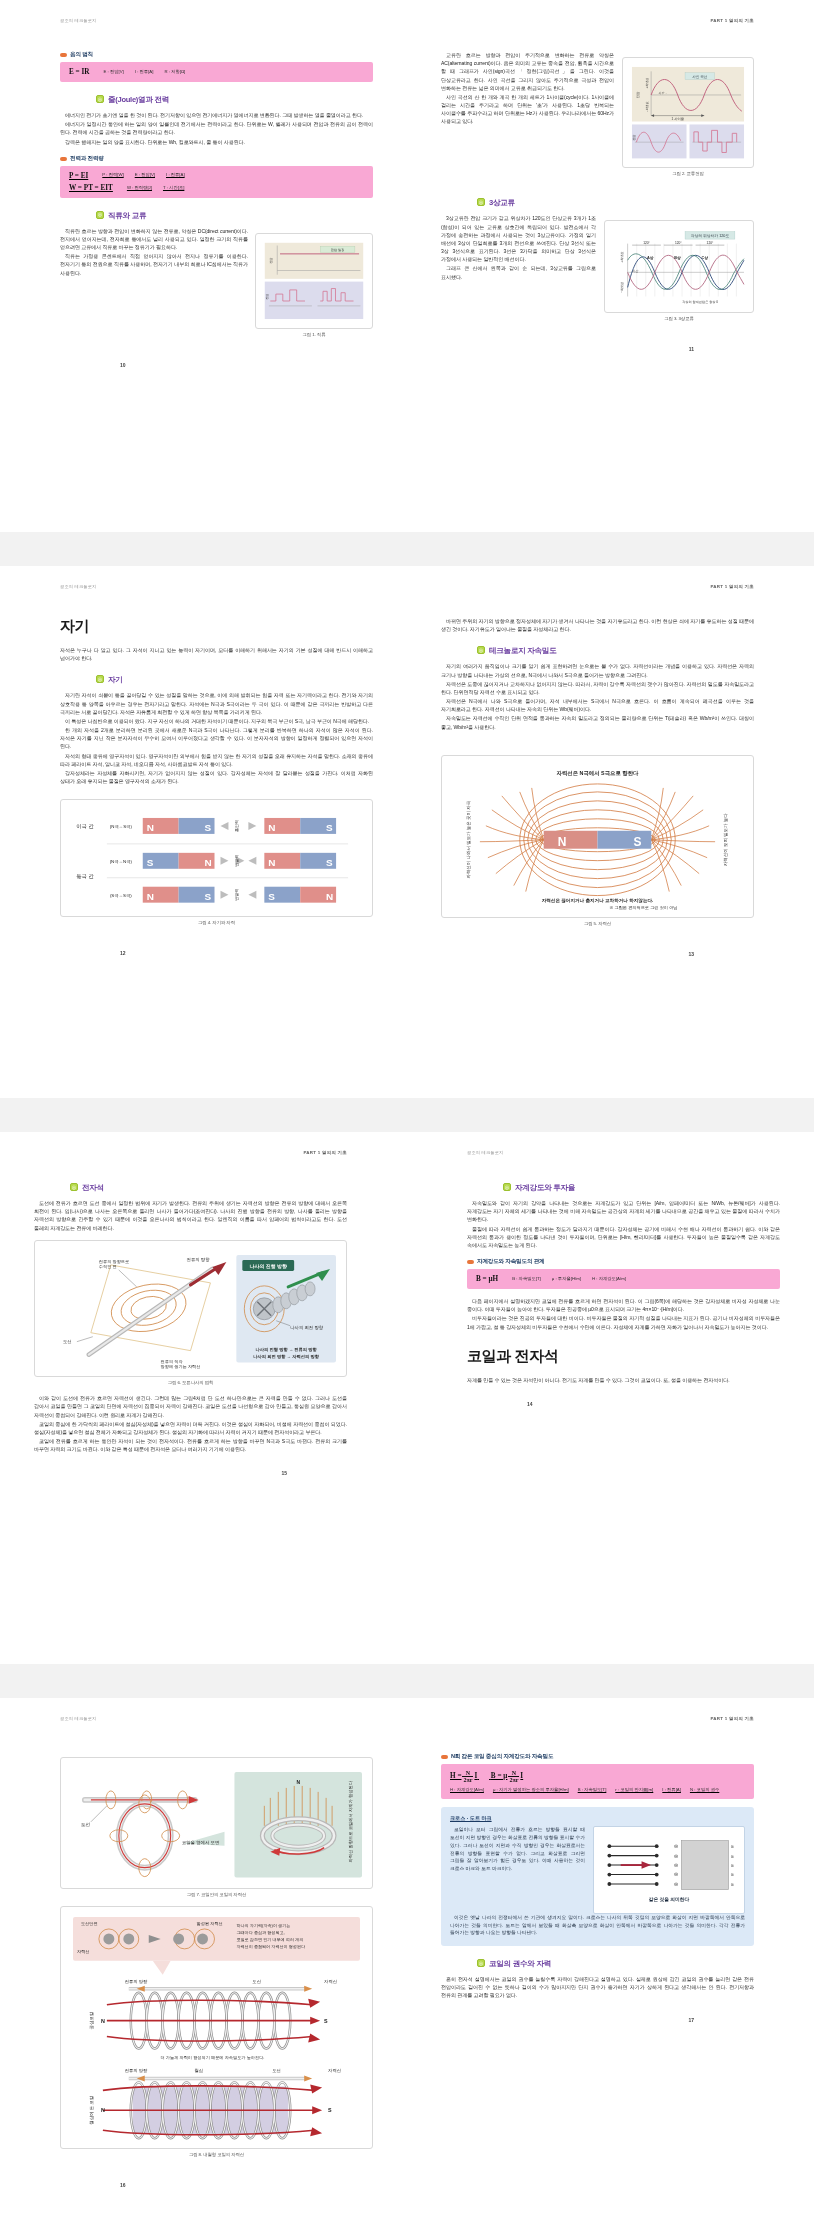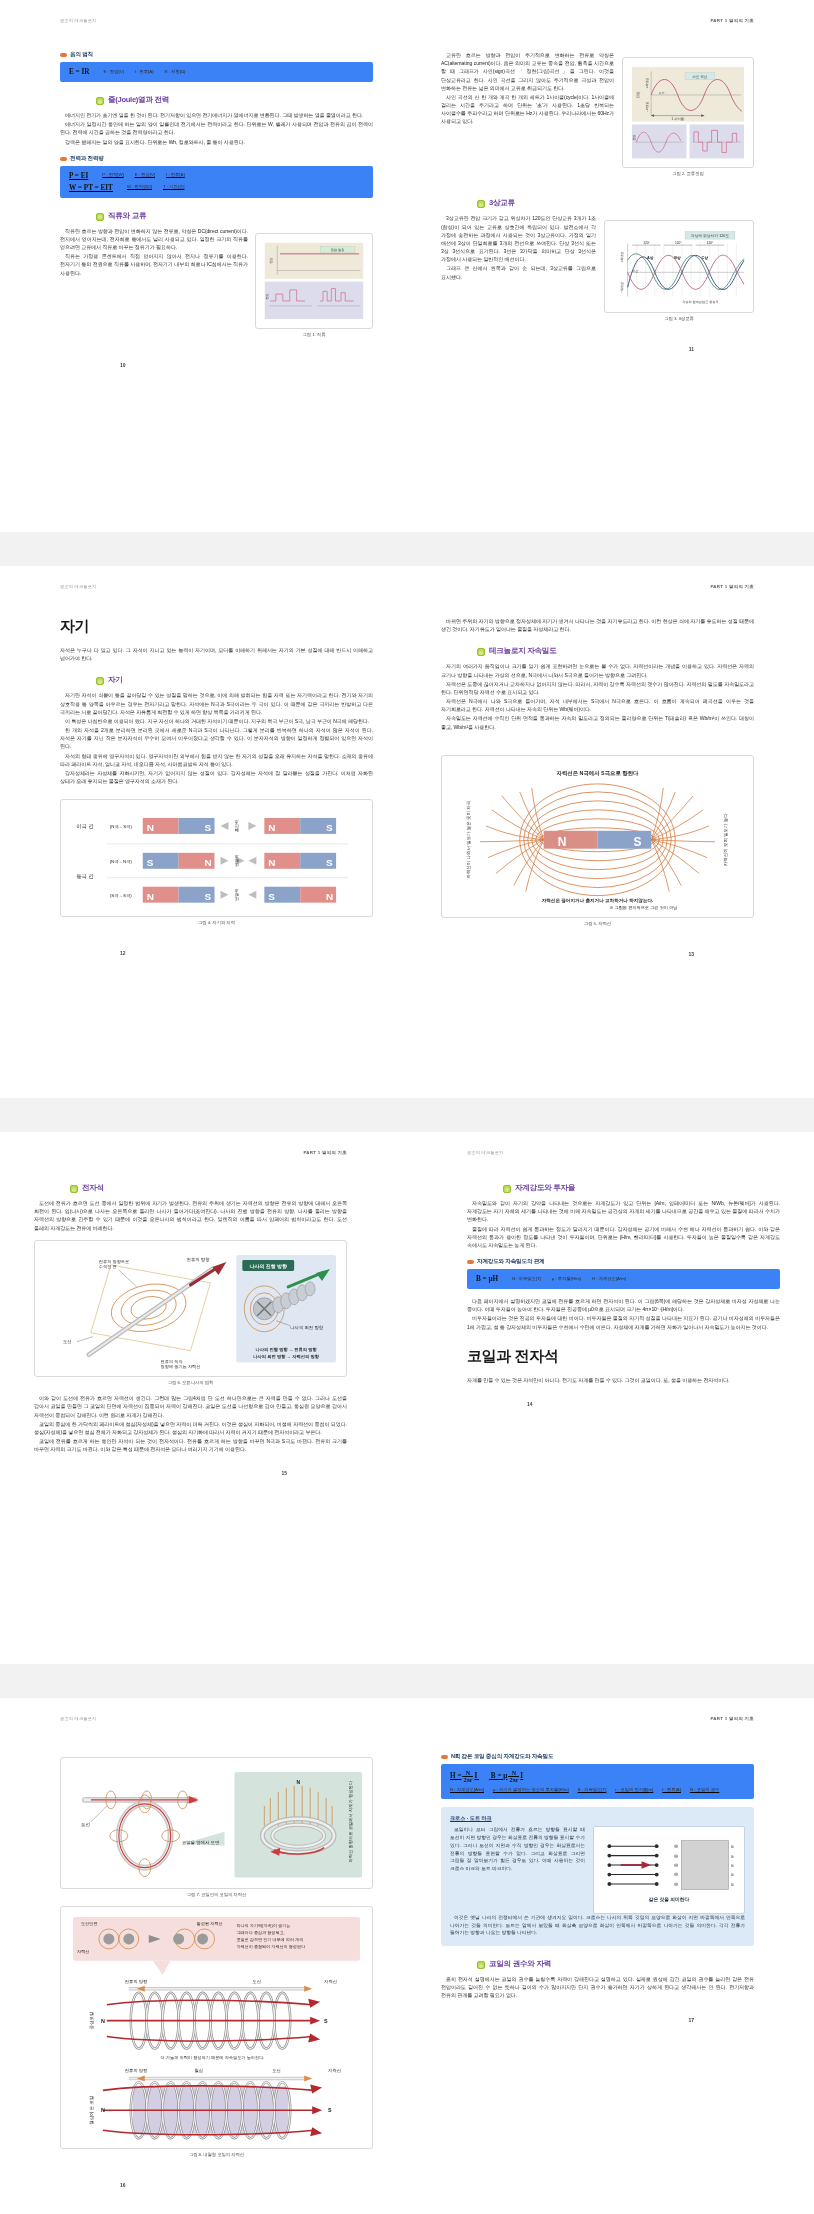--- a/index.html
+++ b/index.html
@@ -40,21 +40,21 @@
     font-size: 4.4px; color:#5b5b5b; letter-spacing:.3px;
     text-align:right; margin-bottom: 26px; height:7px; font-weight:bold;
   }
 
   
   h2.chapter {
     font-size: 15px; color:#1a1a1a; font-weight:bold;
     margin: 4px 0 10px 0; letter-spacing:-.4px;
   }
   .h-green {
-    display:flex; align-items:flex-end; gap:4px;
+    display:flex; align-items:flex-start; gap:4px;
     margin: 13px 0 6px 0;
     padding-left: 36px;
   }
   .h-green .gbox {
     width:8px; height:8px; border-radius:2px;
     background:#b6d94c; border:1px solid #9cc12f;
     display:inline-flex; align-items:center; justify-content:center;
     color:#fff; font-size:5px; line-height:1; flex:0 0 auto;
   }
   .h-green .gtxt {
@@ -79,21 +79,21 @@
     margin: 0 0 1px 0;
     text-align: justify;
     text-indent: 5px;
     letter-spacing: -.08px;
     word-break: keep-all;
   }
   p.body.noind { text-indent:0; }
 
   
   .fbox {
-    background:#3b82f6;
+    background:#f9a8d4;
     border-radius:2px;
     padding: 6px 9px;
     margin: 3px 0 8px 0;
     display:flex; align-items:center; gap: 14px;
     min-height: 19px;
   }
   .fbox .eq {
     font-family:"Liberation Serif", serif;
     font-size: 7.2px; font-weight:bold; color:#111;
     white-space:nowrap;
@@ -192,21 +192,21 @@
         </div>
         <div class="fbox stack">
           <div style="display:flex;gap:14px;align-items:center;width:100%">
             <span class="eq">P = EI</span>
             <span class="defs">
               <span>P : 전력[W]</span>
               <span>E : 전압[V]</span>
               <span>I : 전류[A]</span>
             </span>
           </div>
-          <div style="display:flex;gap:14px;align-items:flex-start;width:100%">
+          <div style="display:flex;gap:14px;align-items:flex-end;width:100%">
             <span class="eq">W = PT = EIT</span>
             <span class="defs">
               <span>W : 전력량[J]</span>
               <span>T : 시간[초]</span>
             </span>
           </div>
         </div>
 
         <div class="h-green">
           <span class="gbox">◎</span>

